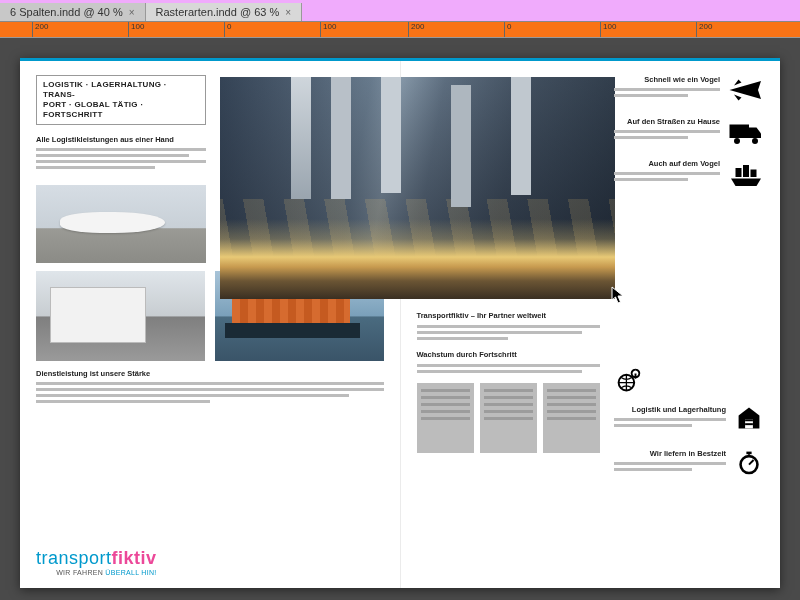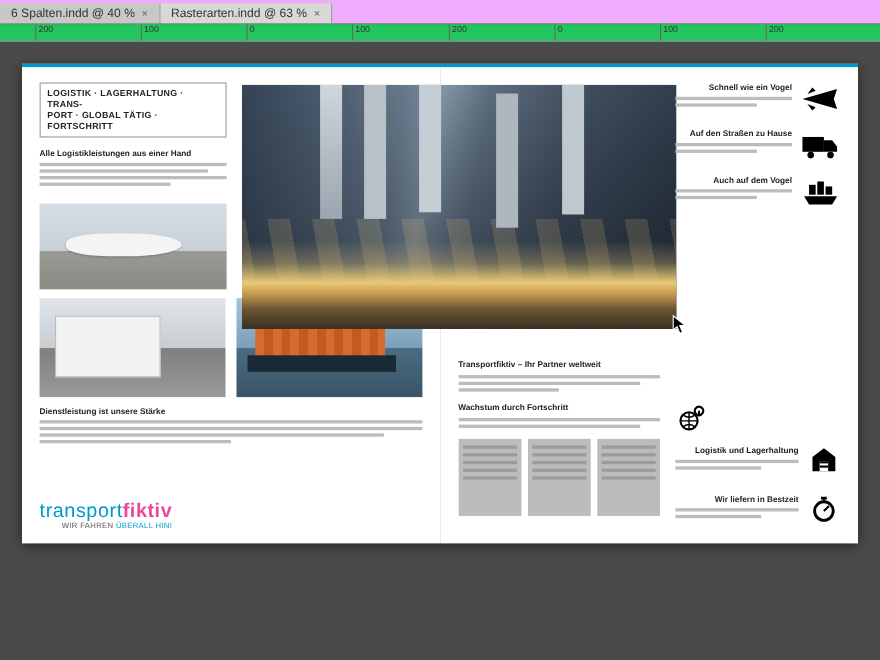--- a/index.html
+++ b/index.html
@@ -3,25 +3,25 @@
 <meta charset="utf-8">
 <style>
 * { margin: 0; padding: 0; box-sizing: border-box; }
 body { font-family: Arial, sans-serif; background: #4a4a4a; width: 800px; height: 600px; overflow: hidden; position: relative; }
 
 .tabbar { height: 22px; background: #f0abfc; display: flex; align-items: flex-end; border-bottom: 1px solid #888; }
 .tab { padding: 3px 10px; font-size: 11px; color: #333; background: #c8c8c8; border-right: 1px solid #999; display: flex; align-items: center; gap: 6px; cursor: pointer; }
 .tab.active { background: #d8d8d8; }
 .tab .close { font-size: 10px; color: #666; }
 
-.ruler-h { height: 16px; background: #22c55e; border-bottom: 1px solid #999; position: relative; overflow: hidden; font-size: 8px; color: #333; }
+.ruler-h { height: 16px; background: #f97316; border-bottom: 1px solid #999; position: relative; overflow: hidden; font-size: 8px; color: #333; }
 .ruler-h .tick { position: absolute; top: 0; height: 100%; border-left: 1px solid #666; padding-left: 2px; line-height: 10px; }
 
 .canvas-wrap { position: absolute; top: 38px; left: 0; right: 0; bottom: 0; background: #4a4a4a; overflow: hidden; }
-.spread { position: absolute; top: 20px; left: 20px; width: 760px; height: 436px; background: #fff; box-shadow: 0 2px 10px rgba(0,0,0,.5); }
+.spread { position: absolute; top: 20px; left: 20px; width: 760px; height: 530px; background: #fff; box-shadow: 0 2px 10px rgba(0,0,0,.5); }
 .topbar { height: 3px; background: #0099cc; }
 .pages { display: flex; height: calc(100% - 3px); }
 .page { flex: 1; padding: 14px 16px; position: relative; }
 .page-left { border-right: 1px solid rgba(0,0,0,.08); }
 
 .boxed-head { border: 1px solid #999; padding: 4px 6px; font-size: 8px; font-weight: bold; letter-spacing: .3px; color: #222; margin-bottom: 10px; display: inline-block; max-width: 170px; line-height: 1.25; }
 
 .sub { font-size: 7.5px; font-weight: bold; color: #222; margin-bottom: 4px; }
 .greylines { display: flex; flex-direction: column; gap: 3px; margin-bottom: 10px; }
 .greylines span { height: 3px; background: #bcbcbc; display: block; }
@@ -56,21 +56,21 @@
 .rcol { display: flex; flex-direction: column; gap: 10px; }
 .ritem { display: flex; gap: 8px; align-items: flex-start; }
 .ritem .txt { flex: 1; }
 .ritem .txt .sub { text-align: right; }
 .ritem .ic { width: 36px; height: 30px; fill: #000; flex-shrink: 0; }
 .ritem.small .ic { width: 30px; height: 26px; }
 
 .page-right { padding-top: 14px; }
 .right-top { position: absolute; top: 14px; right: 16px; width: 150px; }
 
-.mid { position: absolute; top: 250px; left: 16px; right: 180px; margin-top: 16px; }
+.mid { position: absolute; top: 250px; left: 16px; right: 180px; }
 .mid .sub { margin-bottom: 5px; }
 .tablecols { display: flex; gap: 6px; margin-top: 8px; }
 .tablecols .tc { flex:1; background:#bcbcbc; height: 70px; display:flex; flex-direction:column; gap:4px; padding:6px 4px; }
 .tablecols .tc i { height:3px; background:#9c9c9c; display:block; }
 
 .right-bottom { position: absolute; top: 306px; right: 16px; width: 150px; display:flex; flex-direction:column; gap:12px; }
 
 .cursor { position: absolute; width: 14px; height: 18px; pointer-events: none; z-index: 50; }
 
 .left-grid { display:flex; flex-direction:column; height:100%; }

